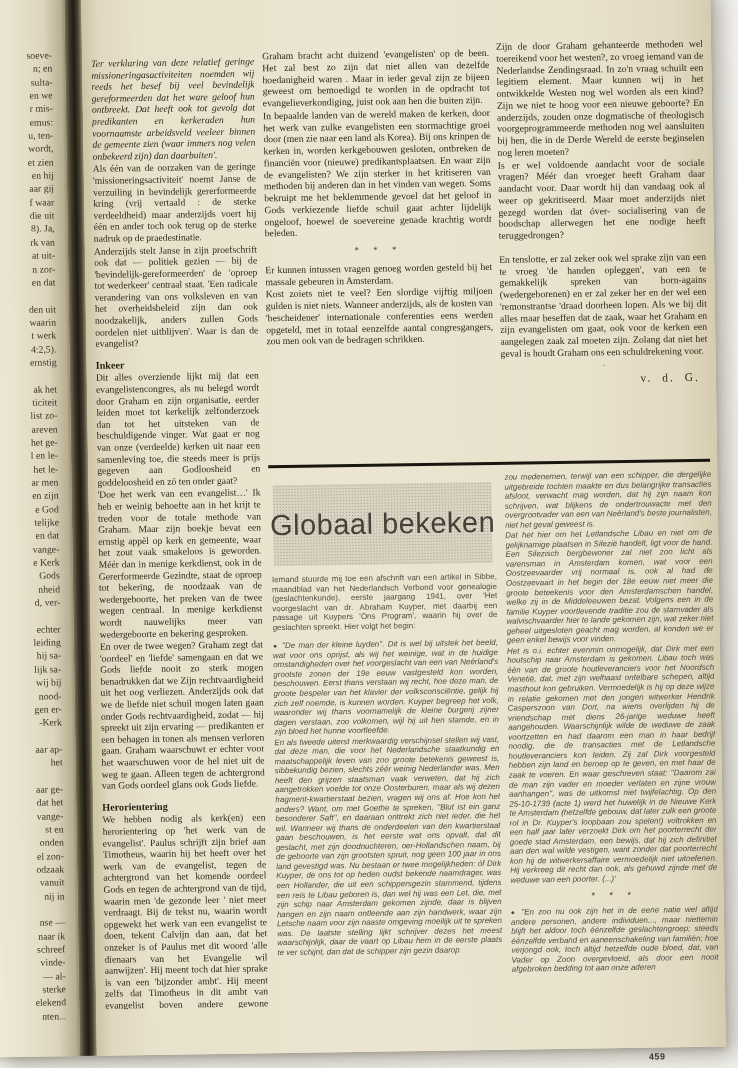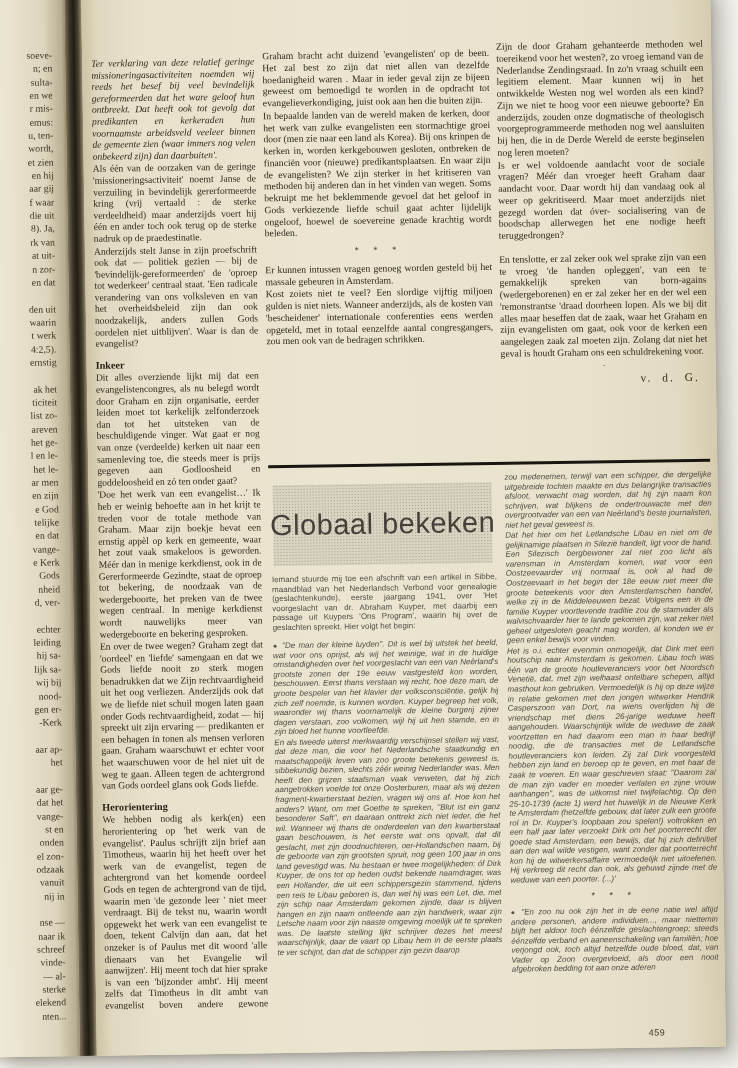--- a/index.html
+++ b/index.html
@@ -66,23 +66,23 @@
     color:#504c43; font-size:8px; line-height:9.55px;
   }
   .sans-block p { margin:0 0 1px; text-align:justify; }
   .globaal-text { left:182px; top:586px; width:225px; height:428px; }
   .col3-bottom { left:416px; top:487px; width:207px; height:522px; }
   .quote { font-style:italic; }
   .bullet { text-indent:0; }
   .bullet .mark { font-style:normal; font-size:7px; padding-right:4px; }
   .qgap { margin-top:9px !important; }
   .pageno {
-    position:absolute; left:552px; top:1044px;
+    position:absolute; left:552px; top:1068px;
     font-family:"Liberation Sans", sans-serif;
-    font-size:9px; font-weight:normal; color:#3c362a; letter-spacing:0.5px;
+    font-size:9px; font-weight:bold; color:#3c362a; letter-spacing:0.5px;
   }
 </style>
 </head>
 <body>
 
 <div class="paper">
 
   <div class="gutter">
     <div class="gutter-text">soeve-
 n; en

